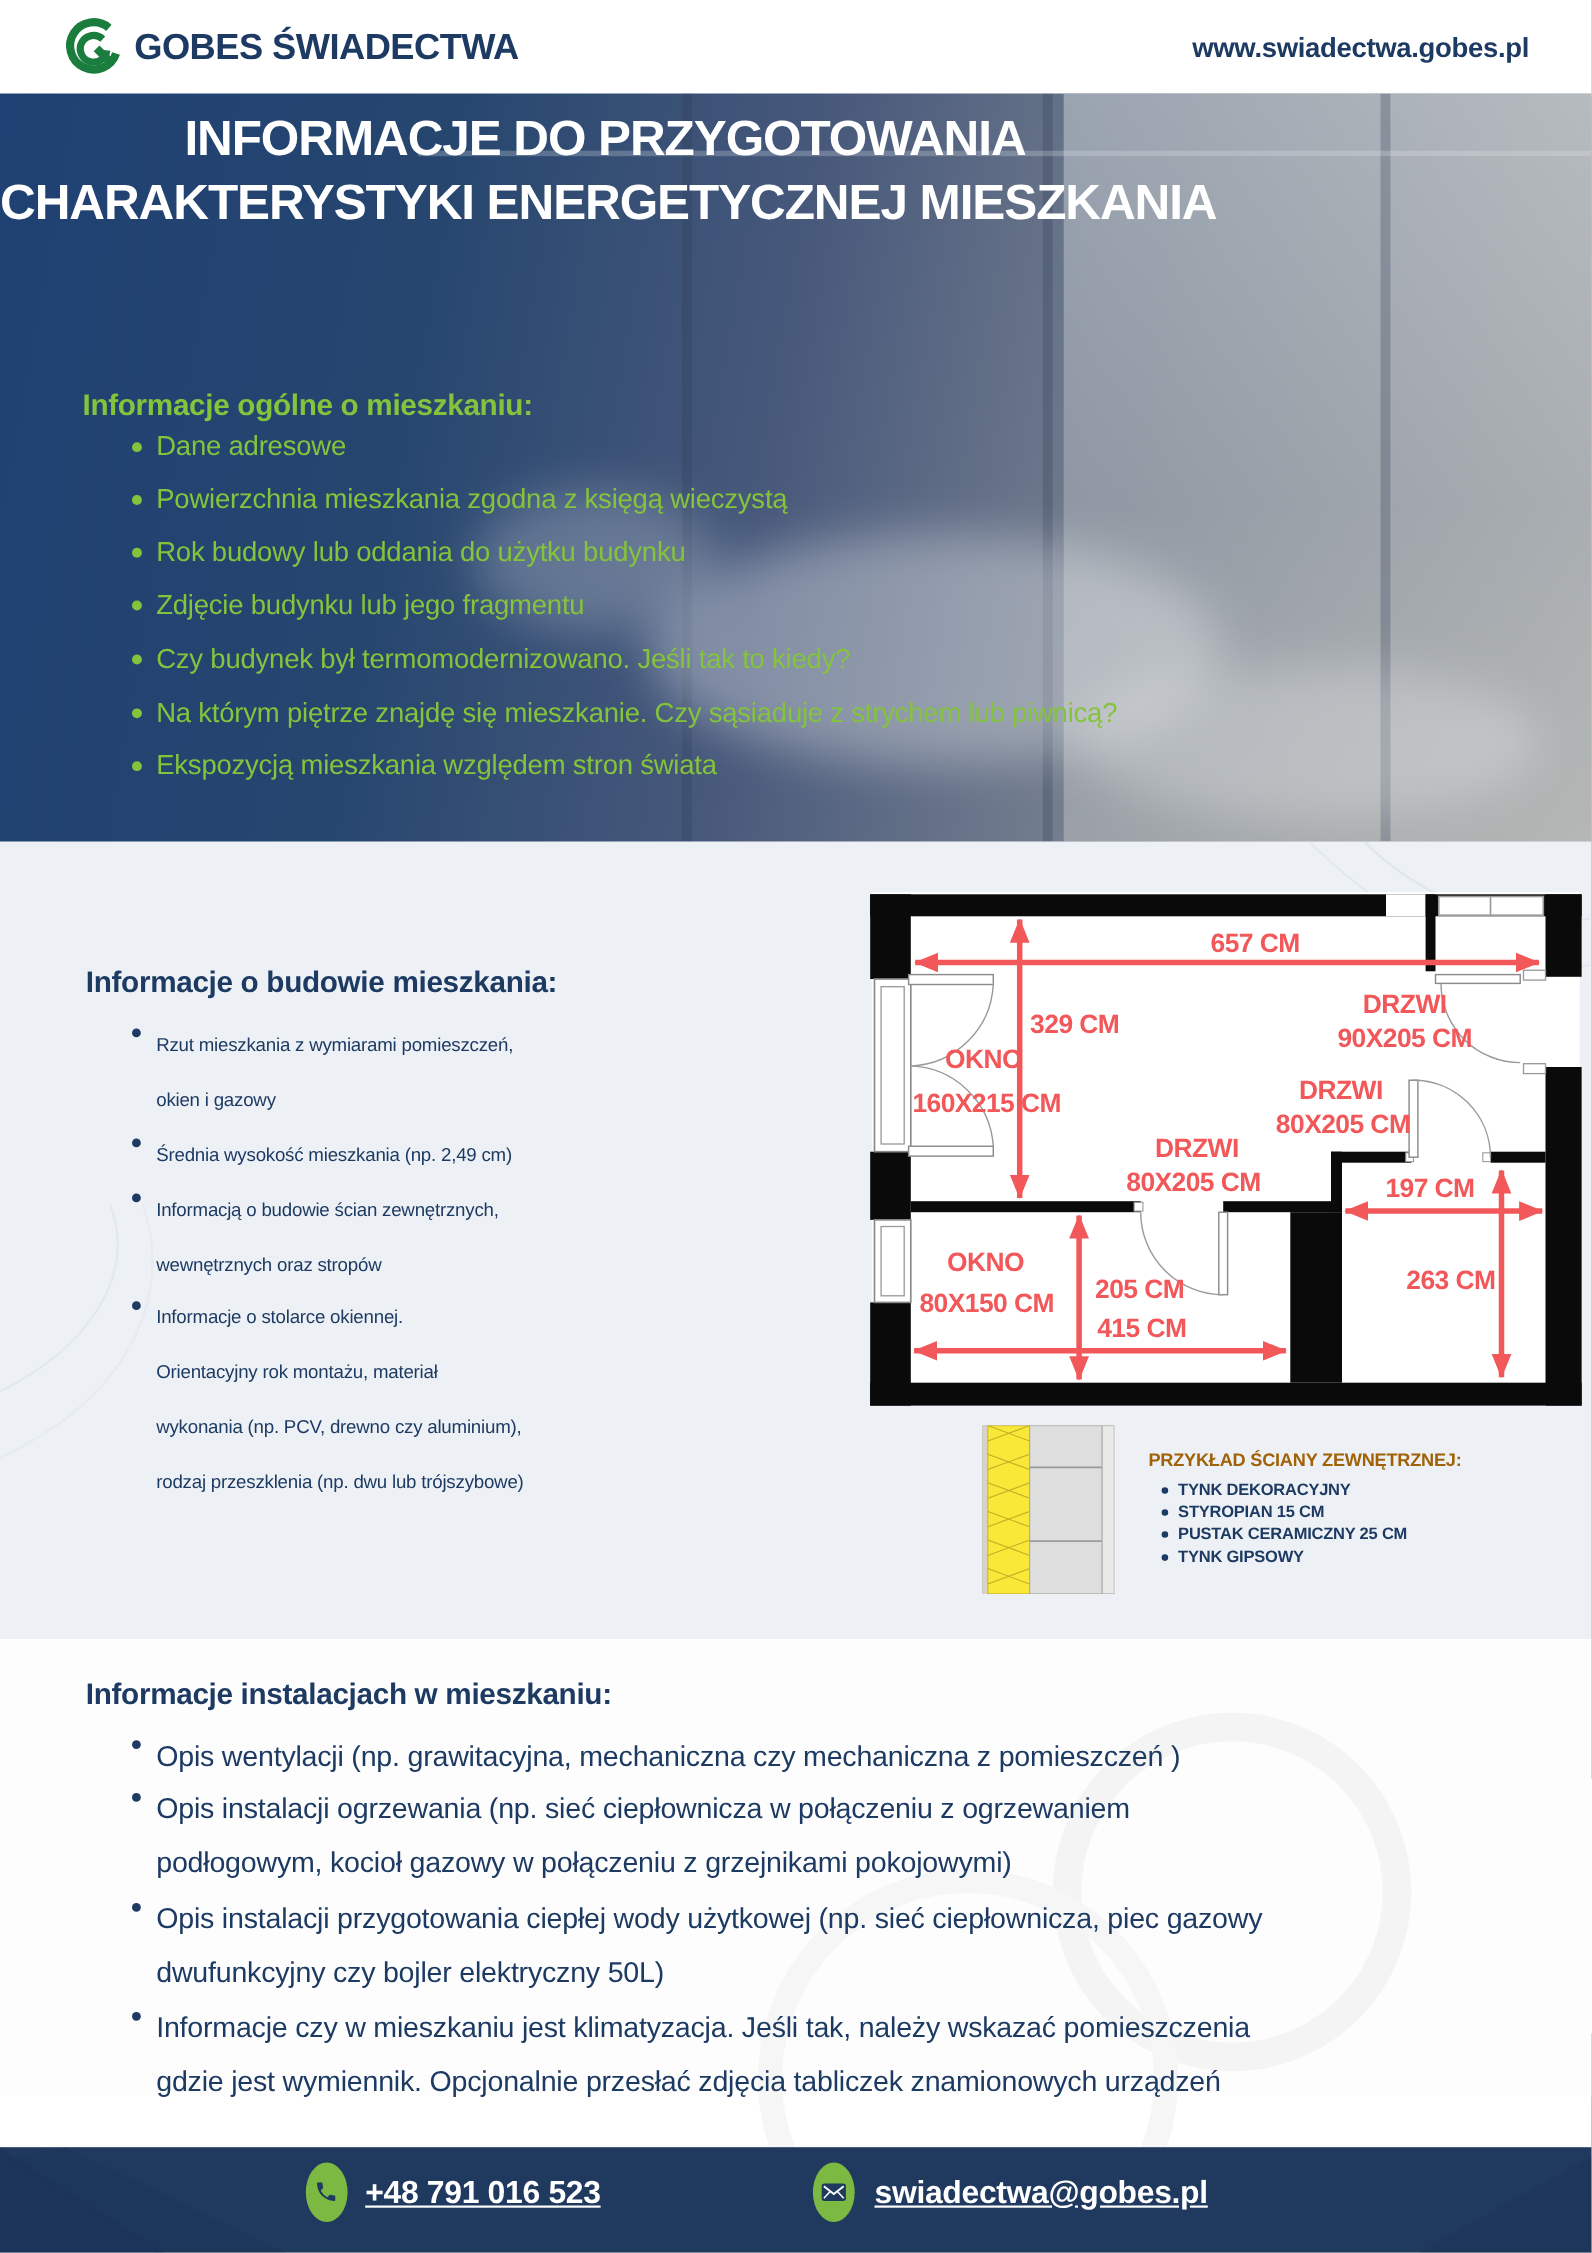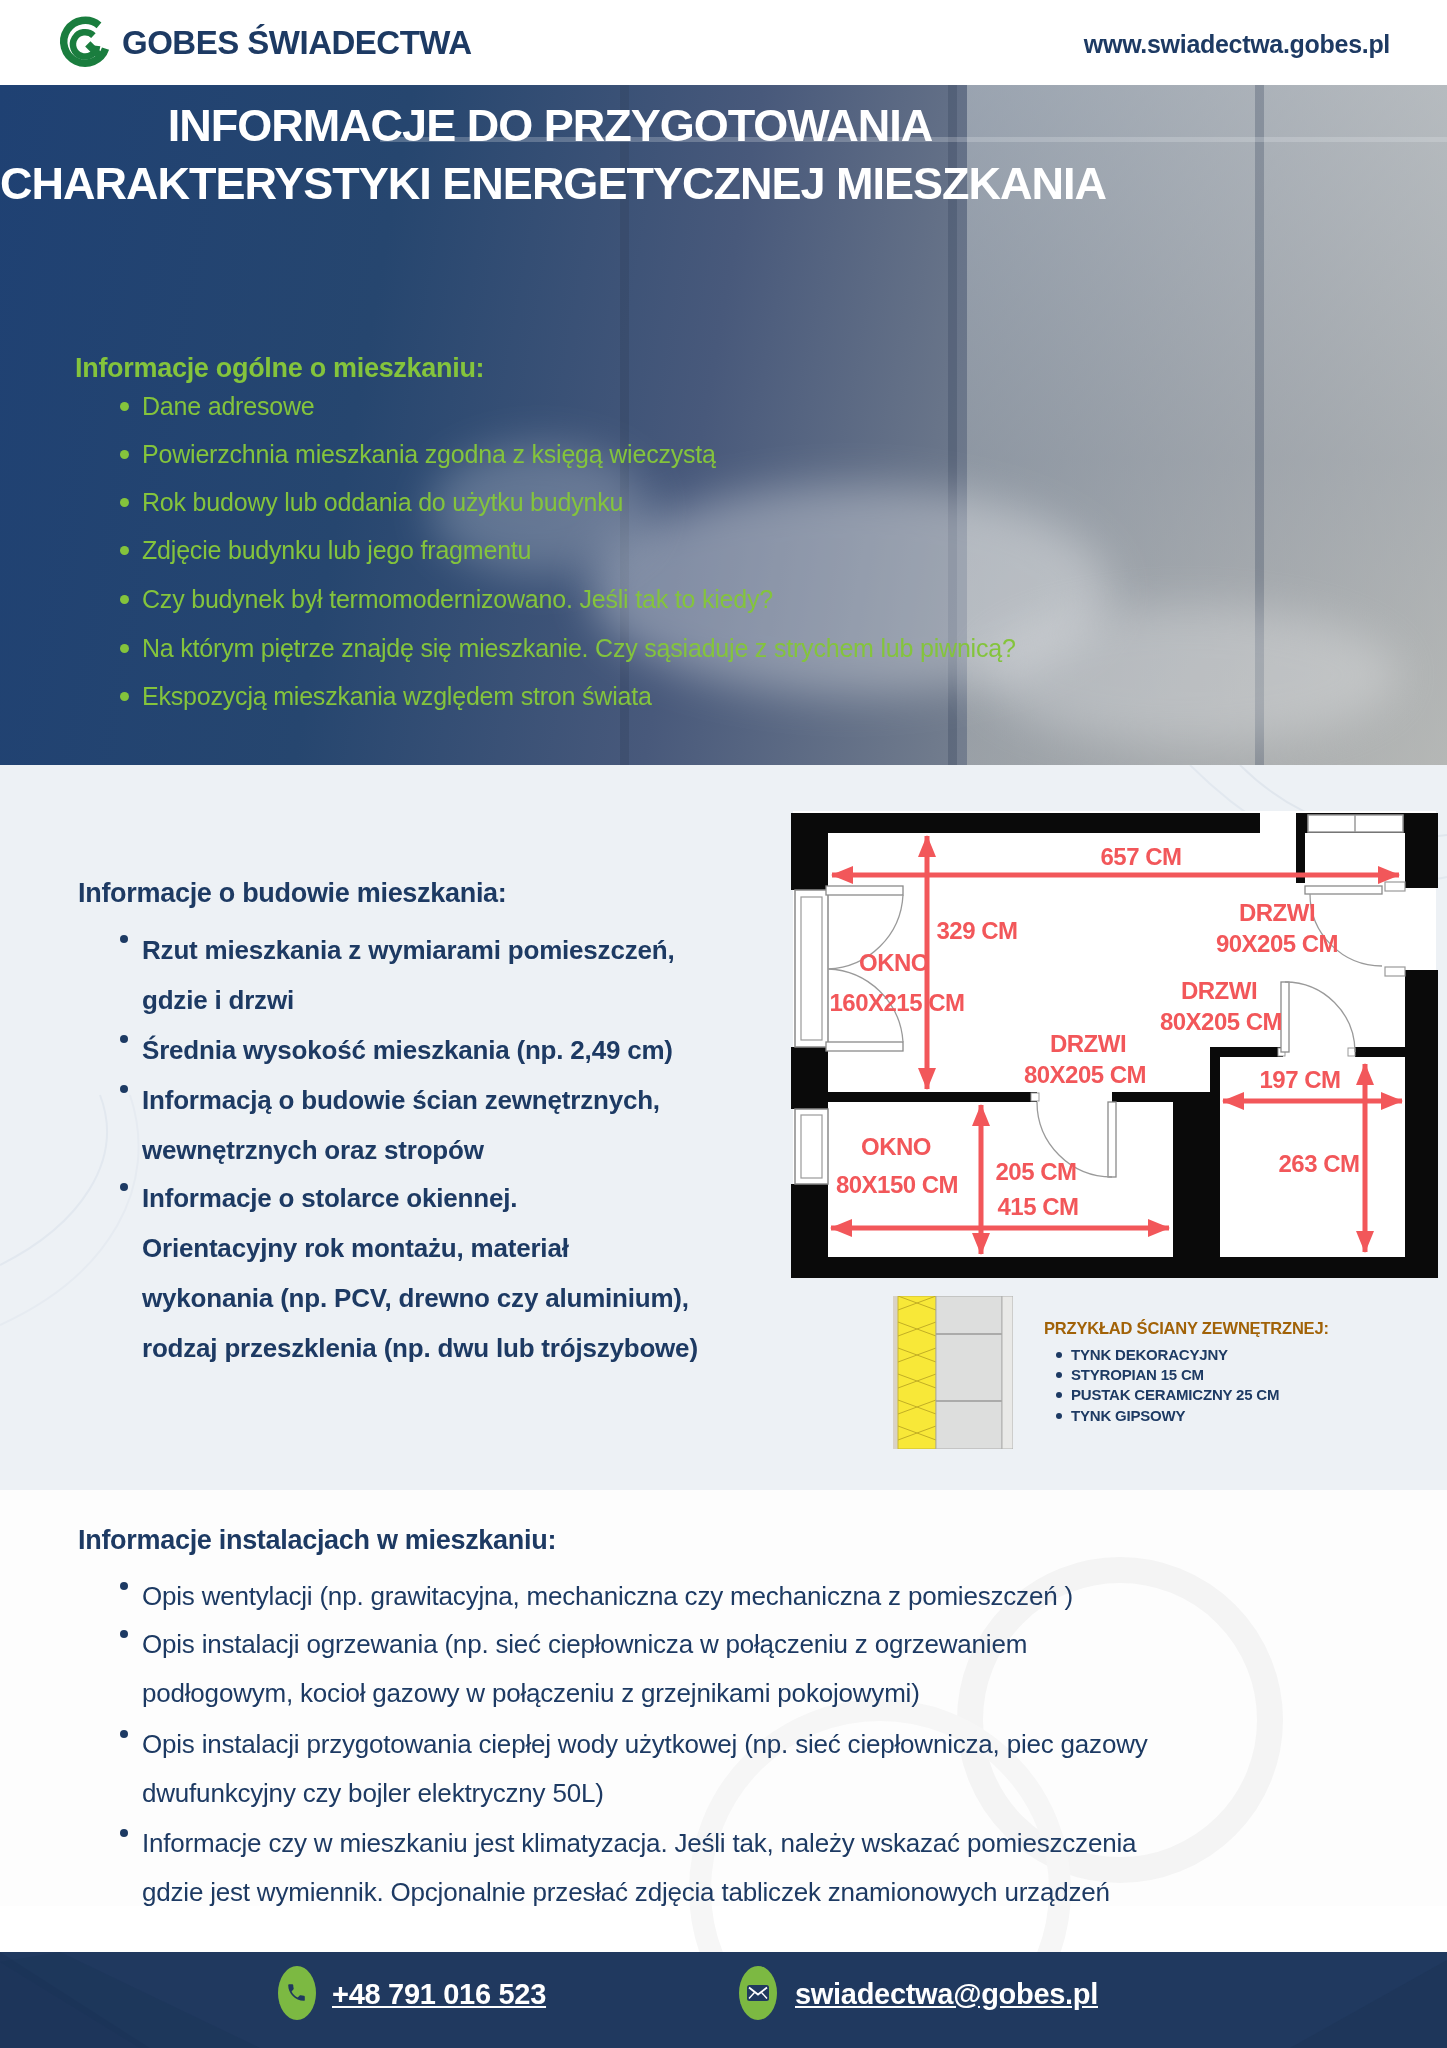--- a/index.html
+++ b/index.html
@@ -27,21 +27,21 @@
   .gli{position:absolute;left:120px;display:flex;align-items:center;white-space:nowrap;}
   .gdot{width:9px;height:9px;border-radius:50%;background:#84c43c;margin-right:13px;flex:none;}
   .gtxt{font-size:25px;color:#84c43c;letter-spacing:-.2px;}
 
   
   .mid{top:765px;height:725px;background:#edf1f5;}
   .nhead{font-size:27px;font-weight:700;color:#1d3a63;letter-spacing:-.3px;white-space:nowrap;}
   .nli{position:absolute;left:120px;}
   .ndot{position:absolute;left:0;top:10px;width:8px;height:8px;border-radius:50%;background:#1d3a63;}
   .nlines{margin-left:22px;}
-  .nline{font-size:26px;line-height:50px;color:#1d3a63;letter-spacing:-.2px;white-space:nowrap;font-weight:bold;}
+  .nline{font-size:17px;line-height:50px;color:#1d3a63;letter-spacing:-.2px;white-space:nowrap;}
   .wli{position:absolute;display:flex;align-items:center;white-space:nowrap;}
   .wdot{width:6px;height:6px;border-radius:50%;background:#1d3a63;margin-right:9px;flex:none;}
   .wtxt{font-size:15px;font-weight:700;color:#1d3a63;letter-spacing:-.2px;}
   .whead{font-size:16.5px;font-weight:700;color:#a16207;letter-spacing:-.2px;white-space:nowrap;}
 
   
   .low{top:1490px;height:416px;background:#fdfdfd;}
   .nline2{font-size:26px;line-height:49px;color:#1d3a63;letter-spacing:-.2px;white-space:nowrap;}
 
   
@@ -121,21 +121,21 @@
       <path d="M0,500 C80,460 125,395 100,330" fill="none" stroke="#e2e8ef" stroke-width="2"></path>
       <path d="M0,560 C110,510 160,420 130,330" fill="none" stroke="#e6ebf1" stroke-width="2"></path>
     </svg>
 
     <div class="abs nhead" style="left:78px;top:113px">Informacje o budowie mieszkania:</div>
 
     <div class="nli" style="top:160px">
       <span class="ndot"></span>
       <div class="nlines">
         <div class="nline">Rzut mieszkania z wymiarami pomieszczeń,</div>
-        <div class="nline">gdzie i drzwi</div>
+        <div class="nline">okien i gazowy</div>
       </div>
     </div>
     <div class="nli" style="top:260px">
       <span class="ndot"></span>
       <div class="nlines">
         <div class="nline">Średnia wysokość mieszkania (np. 2,49 cm)</div>
       </div>
     </div>
     <div class="nli" style="top:310px">
       <span class="ndot"></span>

